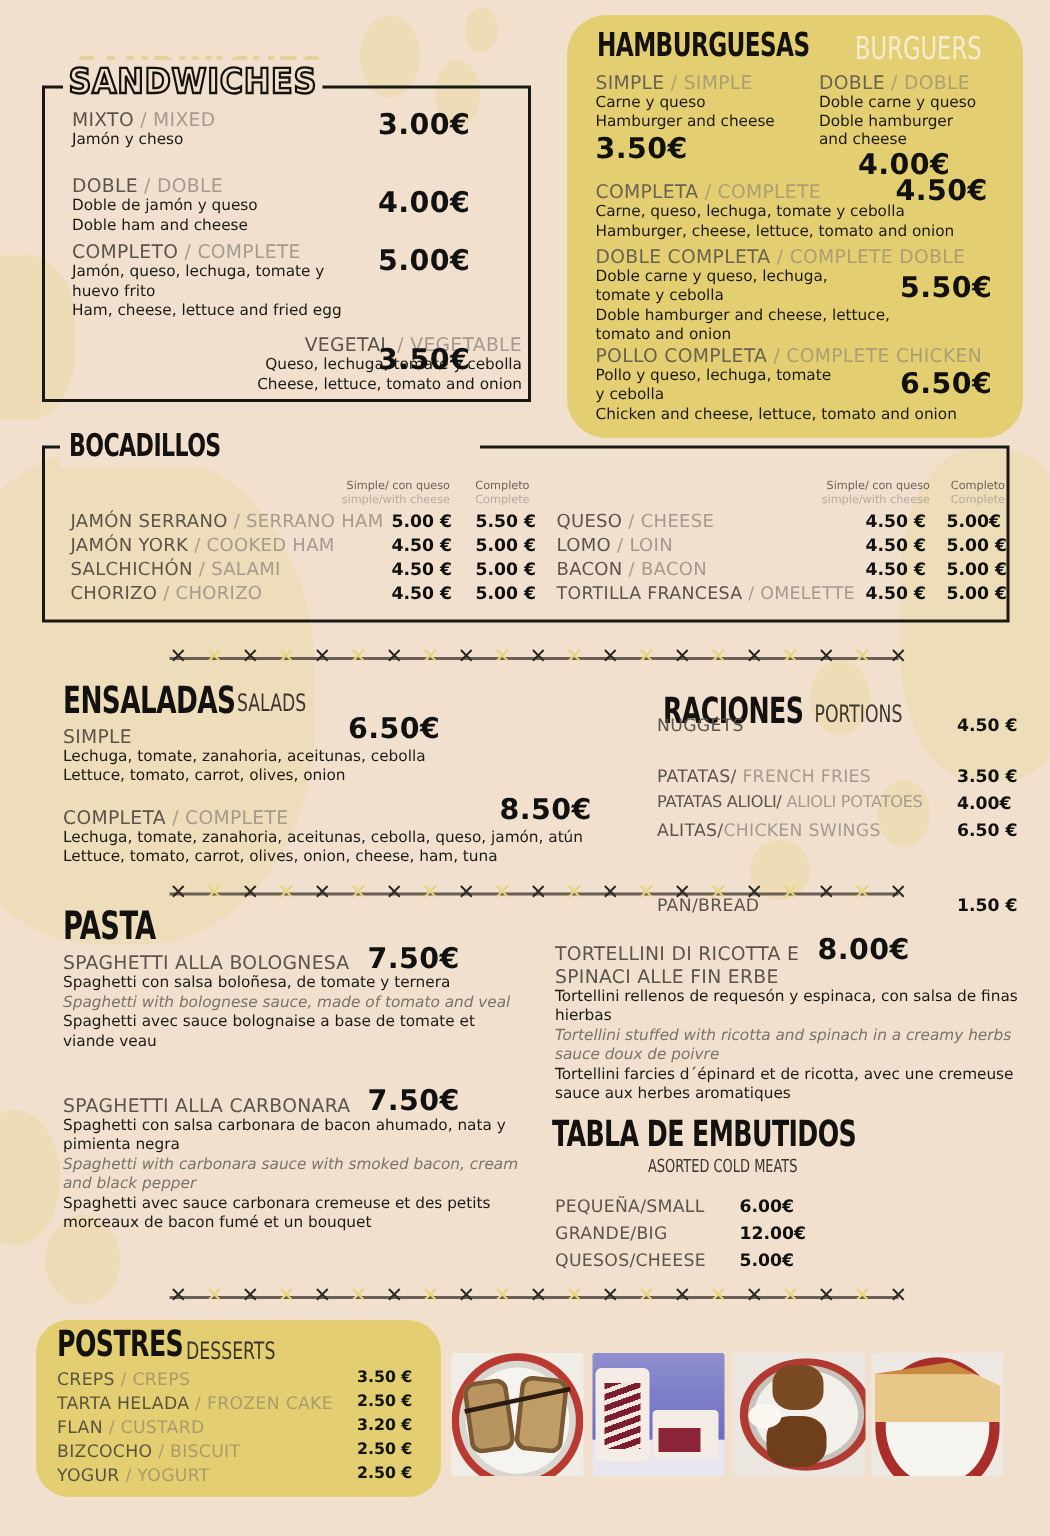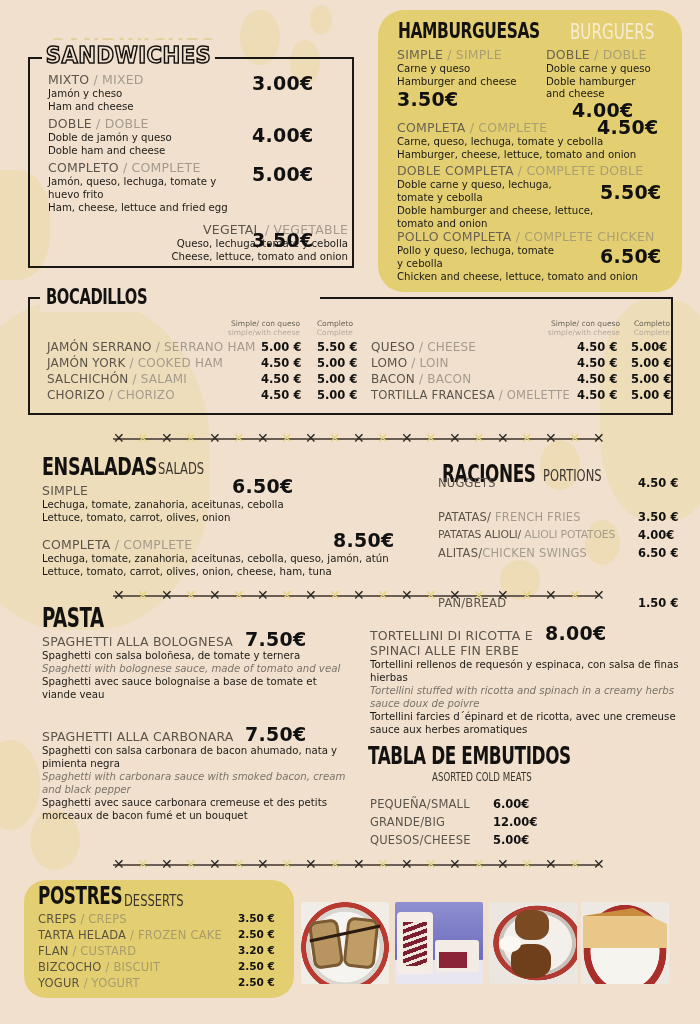--- a/index.html
+++ b/index.html
@@ -139,21 +139,20 @@
   <div class="blob" style="left:585px;top:520px;width:35px;height:45px;"></div>
   <div class="blob" style="left:500px;top:560px;width:40px;height:40px;"></div>
 
   <div class="sand-box"></div>
   <div class="sand-title-shadow">SANDWICHES</div>
   <div class="sand-title">SANDWICHES</div>
 
   <div class="sand-item" style="top:72px;">
     <div class="item-name"><span>MIXTO</span><span class="en"> / <span>MIXED</span></span></div>
     <div class="desc">Jamón y cheso</div>
-    <div class="desc">Ham and cheese</div>
     <div class="price" style="top:0;">3.00€</div>
   </div>
   <div class="sand-item" style="top:116px;">
     <div class="item-name"><span>DOBLE</span><span class="en"> / <span>DOBLE</span></span></div>
     <div class="desc">Doble de jamón y queso</div>
     <div class="desc">Doble ham and cheese</div>
     <div class="price" style="top:8px;">4.00€</div>
   </div>
   <div class="sand-item" style="top:160px;">
     <div class="item-name"><span>COMPLETO</span><span class="en"> / <span>COMPLETE</span></span></div>

